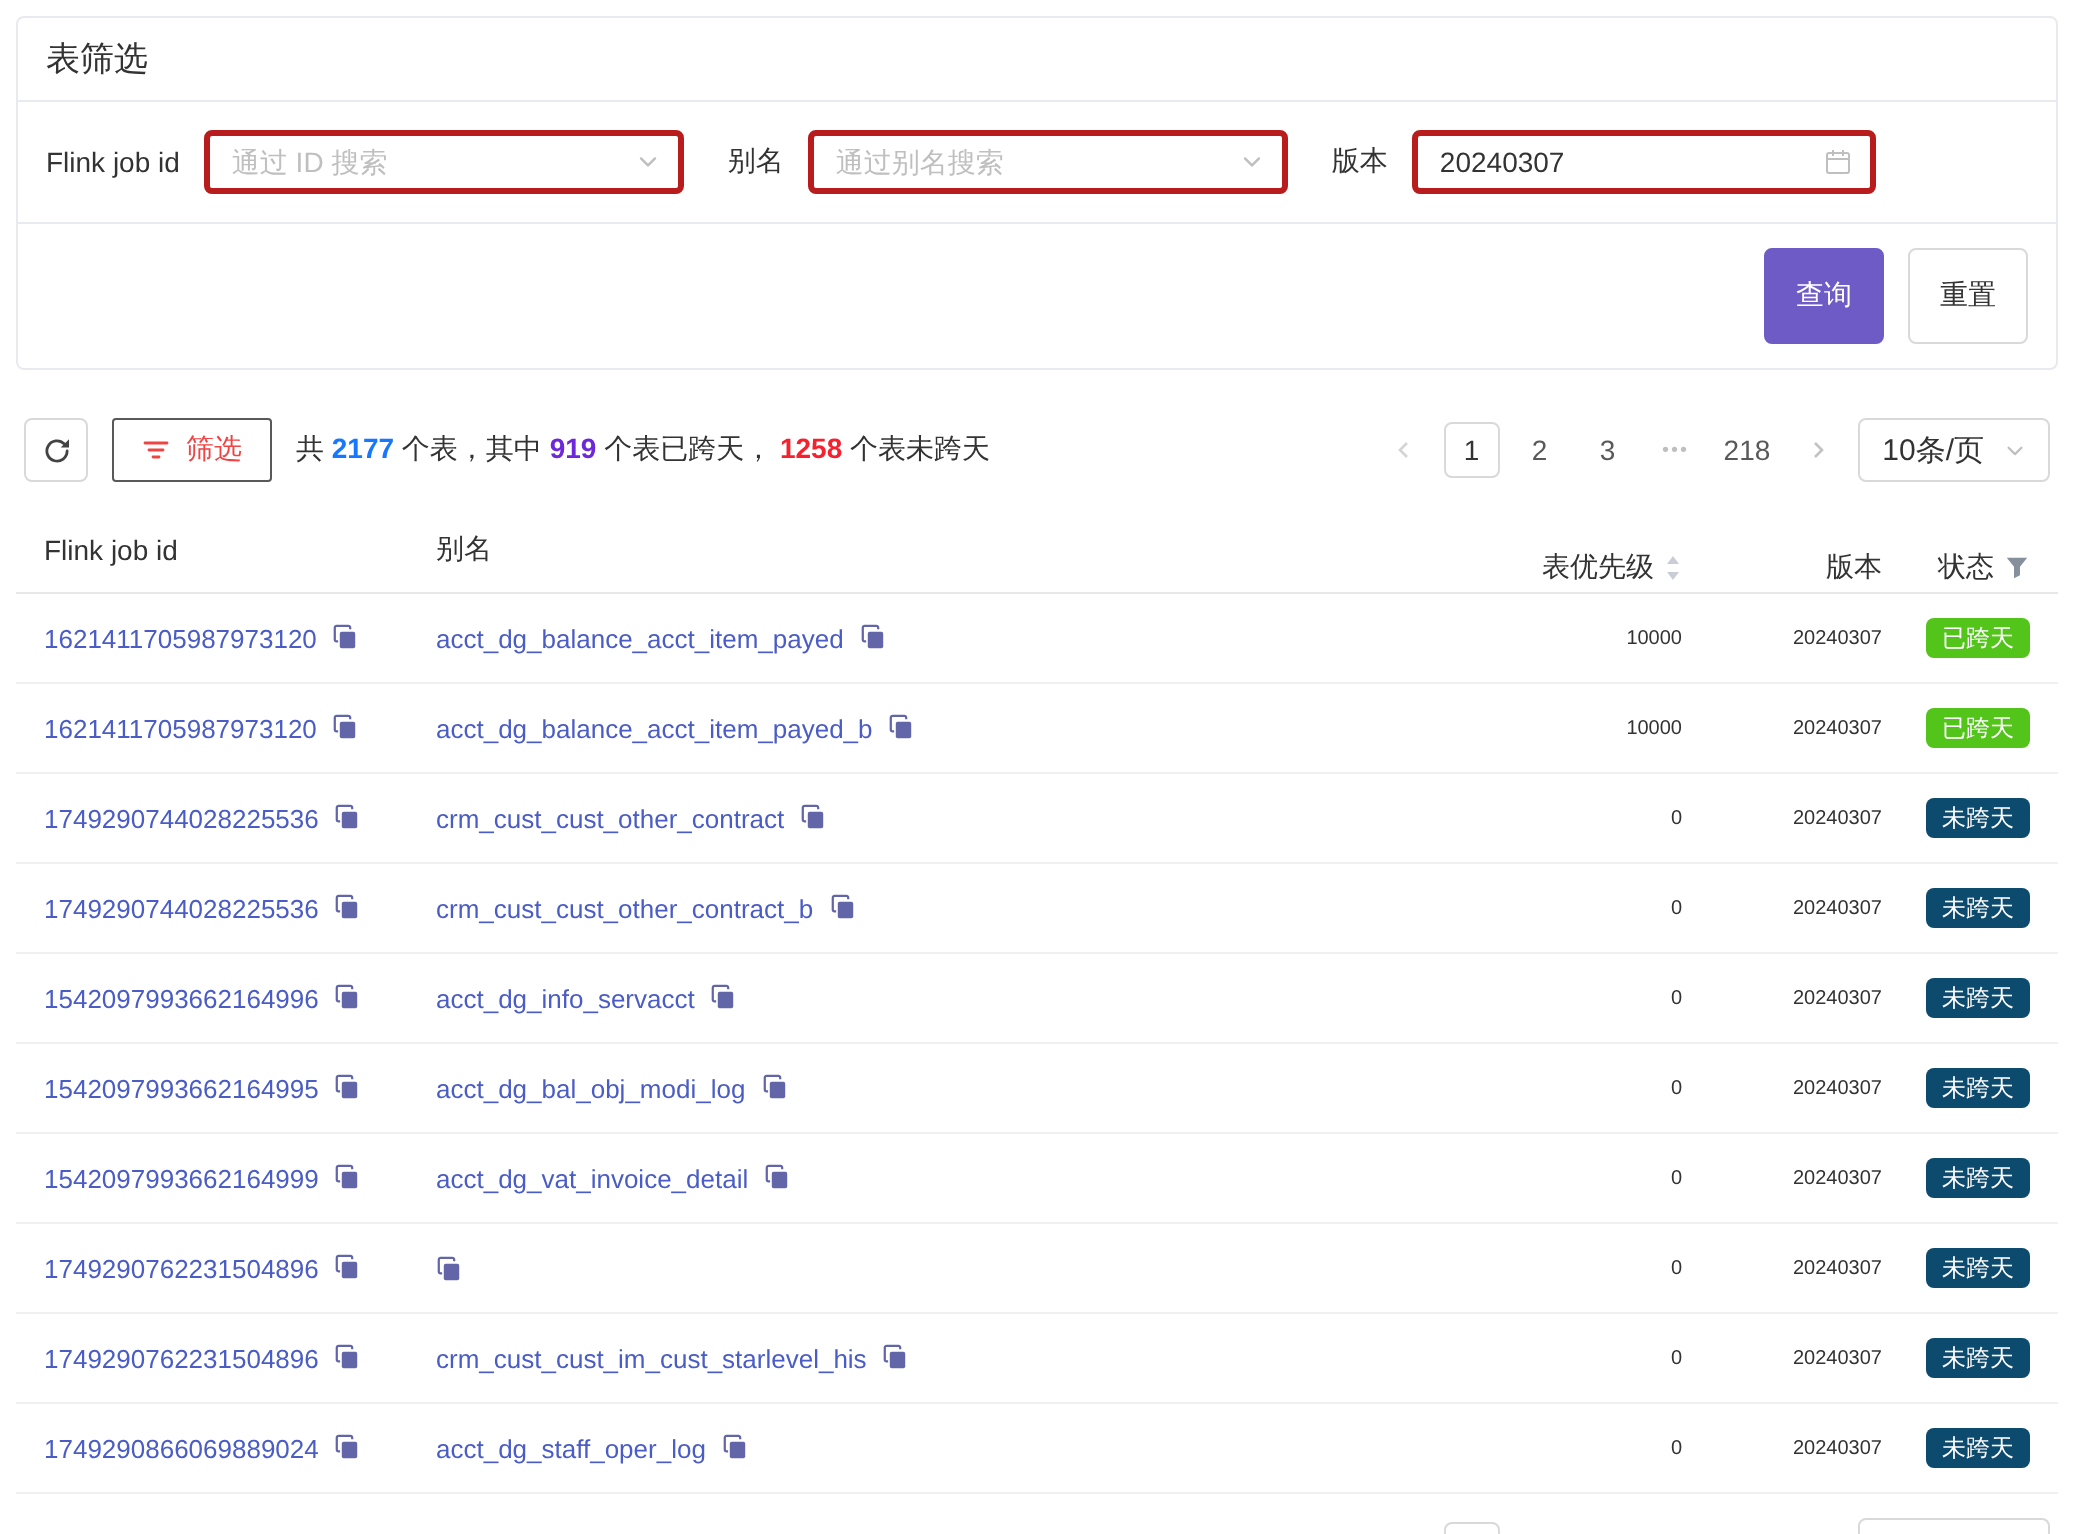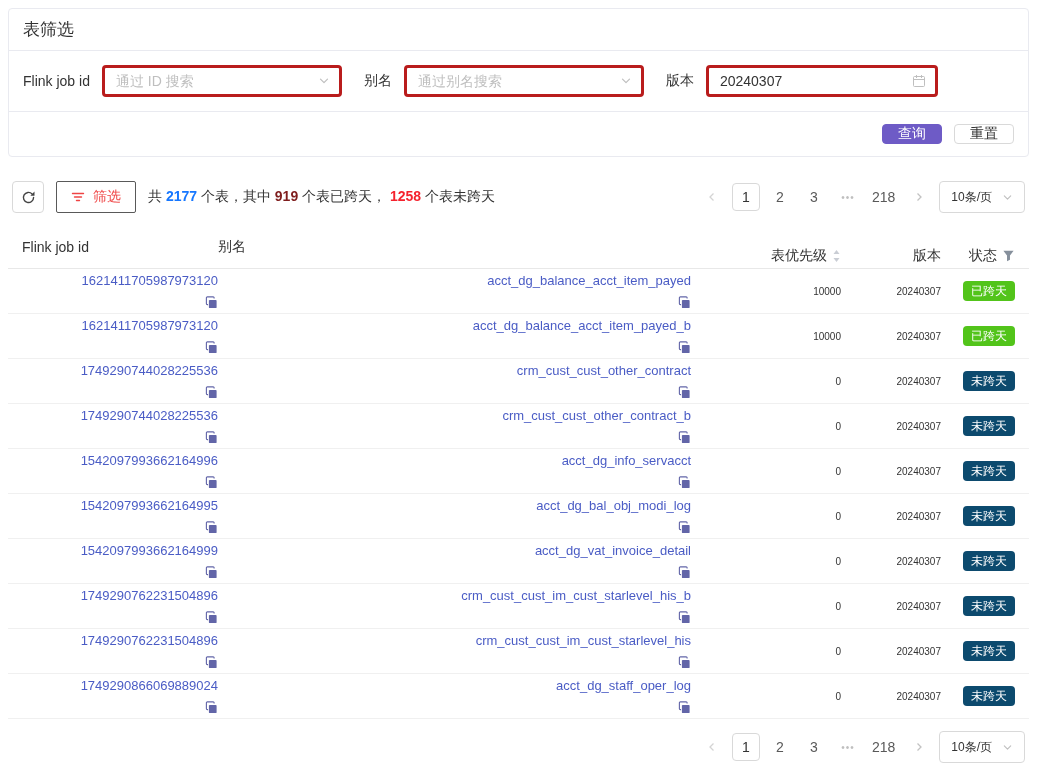--- a/index.html
+++ b/index.html
@@ -25,69 +25,69 @@
     display: flex; align-items: center; padding: 0 30px 0 11px;
   }
   .control input {
     border: none; outline: none; width: 100%; font-size: 14px; color: #333; background: transparent;
     font-family: inherit;
   }
   .control input::placeholder { color: #bfbfbf; }
   .suffix-icon { position: absolute; right: 9px; top: 50%; transform: translateY(-50%); color: #bfbfbf; display: flex; }
   .control.version { width: 232px; }
   .card-actions { border-top: 1px solid #e9eaf0; padding: 12px 14px; display: flex; justify-content: flex-end; gap: 12px; }
-  .btn { height: 20px; padding: 0 15px; border-radius: 4px; font-size: 14px; cursor: pointer; font-family: inherit; }
+  .btn { height: 48px; padding: 0 15px; border-radius: 4px; font-size: 14px; cursor: pointer; font-family: inherit; }
   .btn-primary { background: #6e5bc6; color: #fff; border: 1px solid #6e5bc6; }
   .btn-default { background: #fff; color: #333; border: 1px solid #d9d9d9; }
 
   
   .toolbar { display: flex; align-items: center; gap: 12px; margin: 24px 4px 0 4px; }
   .icon-btn {
     width: 32px; height: 32px; border: 1px solid #d9d9d9; border-radius: 4px; background: #fff;
     display: flex; align-items: center; justify-content: center; color: #434343; cursor: pointer;
   }
   .filter-btn {
     height: 32px; border: 1px solid #595959; border-radius: 2px; background: #fff;
     display: flex; align-items: center; gap: 8px; padding: 0 14px; font-size: 14px; color: #ef4444; cursor: pointer;
     font-family: inherit;
   }
   .summary { font-size: 14px; color: #333; white-space: nowrap; }
   .num-blue { color: #1677ff; font-weight: 700; }
-  .num-green { color: #7f1d1d; font-weight: 700; }
+  .num-green { color: #6d28d9; font-weight: 700; }
   .num-red { color: #f5222d; font-weight: 700; }
 
   
   .pagination { display: flex; align-items: center; gap: 6px; font-size: 14px; color: #595959; }
   .toolbar .pagination { margin-left: auto; }
   .page-item {
     min-width: 28px; height: 28px; display: flex; align-items: center; justify-content: center;
     border-radius: 4px; cursor: pointer; padding: 0 4px;
   }
   .page-item.active { border: 1px solid #d9d9d9; background: #fff; color: #333; }
   .page-arrow { color: #d4d4d4; }
   .page-arrow.next { color: #c2c2c2; }
   .page-ellipsis { color: #bfbfbf; font-size: 10px; letter-spacing: 1px; }
   .size-select {
     height: 32px; border: 1px solid #d9d9d9; border-radius: 4px; background: #fff;
-    display: flex; align-items: center; gap: 10px; padding: 0 11px; font-size: 12px; color: #333; cursor: pointer;
+    display: flex; align-items: center; gap: 10px; padding: 0 11px; font-size: 15px; color: #333; cursor: pointer;
   }
   .size-select .chev { color: #bfbfbf; display: flex; }
 
   
   .table { margin-top: 12px; }
   .thead, .trow {
     display: grid;
     grid-template-columns: 196px 1fr 150px 100px 74px;
     align-items: center;
     padding: 0 14px;
   }
   .thead { height: 44px; border-bottom: 1px solid #e8e8e8; font-size: 14px; color: #333; font-weight: 500; }
   .trow { height: 45px; border-bottom: 1px solid #f0f0f0; font-size: 13px; }
   .th-right { display: flex; justify-content: flex-end; align-items: center; gap: 5px; margin-top: 18px; }
-  .cell-flex { display: flex; align-items: flex-end; gap: 8px; flex-direction: column; }
+  .cell-flex { display: flex; align-items: flex-start; gap: 8px; }
   .link { color: #4a5cc5; font-size: 13px; text-decoration: none; cursor: pointer; }
   .copy-icon { color: #6265a8; display: flex; cursor: pointer; }
   .cell-right { text-align: right; font-size: 10px; color: #333; }
   .cell-status { display: flex; justify-content: flex-end; }
   .badge { padding: 4px 8px; border-radius: 4px; font-size: 12px; color: #fff; line-height: 1; white-space: nowrap; }
   .badge-green { background: #52c41a; }
   .badge-red { background: #0c4a6e; }
   .sorter-icon, .funnel-icon { display: flex; cursor: pointer; }
 
   
@@ -398,21 +398,20 @@
     <div class="cell-flex">
       <a class="link">1749290762231504896</a>
       <span class="copy-icon">
         <svg width="13" height="13" viewBox="0 0 14 14">
                 <path d="M9.8 2.8V2a1 1 0 0 0-1-1H2.5a1 1 0 0 0-1 1v6.3a1 1 0 0 0 1 1h.8" fill="none" stroke="currentColor" stroke-width="1.2"></path>
                 <rect x="4.2" y="4.2" width="8.3" height="8.8" rx="1" fill="currentColor"></rect>
               </svg>
       </span>
     </div>
     <div class="cell-flex">
-      <a class="link">crm_cust_cust_im_cust_starlevel_his_b</a>
       <span class="copy-icon">
         <svg width="13" height="13" viewBox="0 0 14 14">
                 <path d="M9.8 2.8V2a1 1 0 0 0-1-1H2.5a1 1 0 0 0-1 1v6.3a1 1 0 0 0 1 1h.8" fill="none" stroke="currentColor" stroke-width="1.2"></path>
                 <rect x="4.2" y="4.2" width="8.3" height="8.8" rx="1" fill="currentColor"></rect>
               </svg>
       </span>
     </div>
     <div class="cell-right">0</div>
     <div class="cell-right">20240307</div>
     <div class="cell-status">

